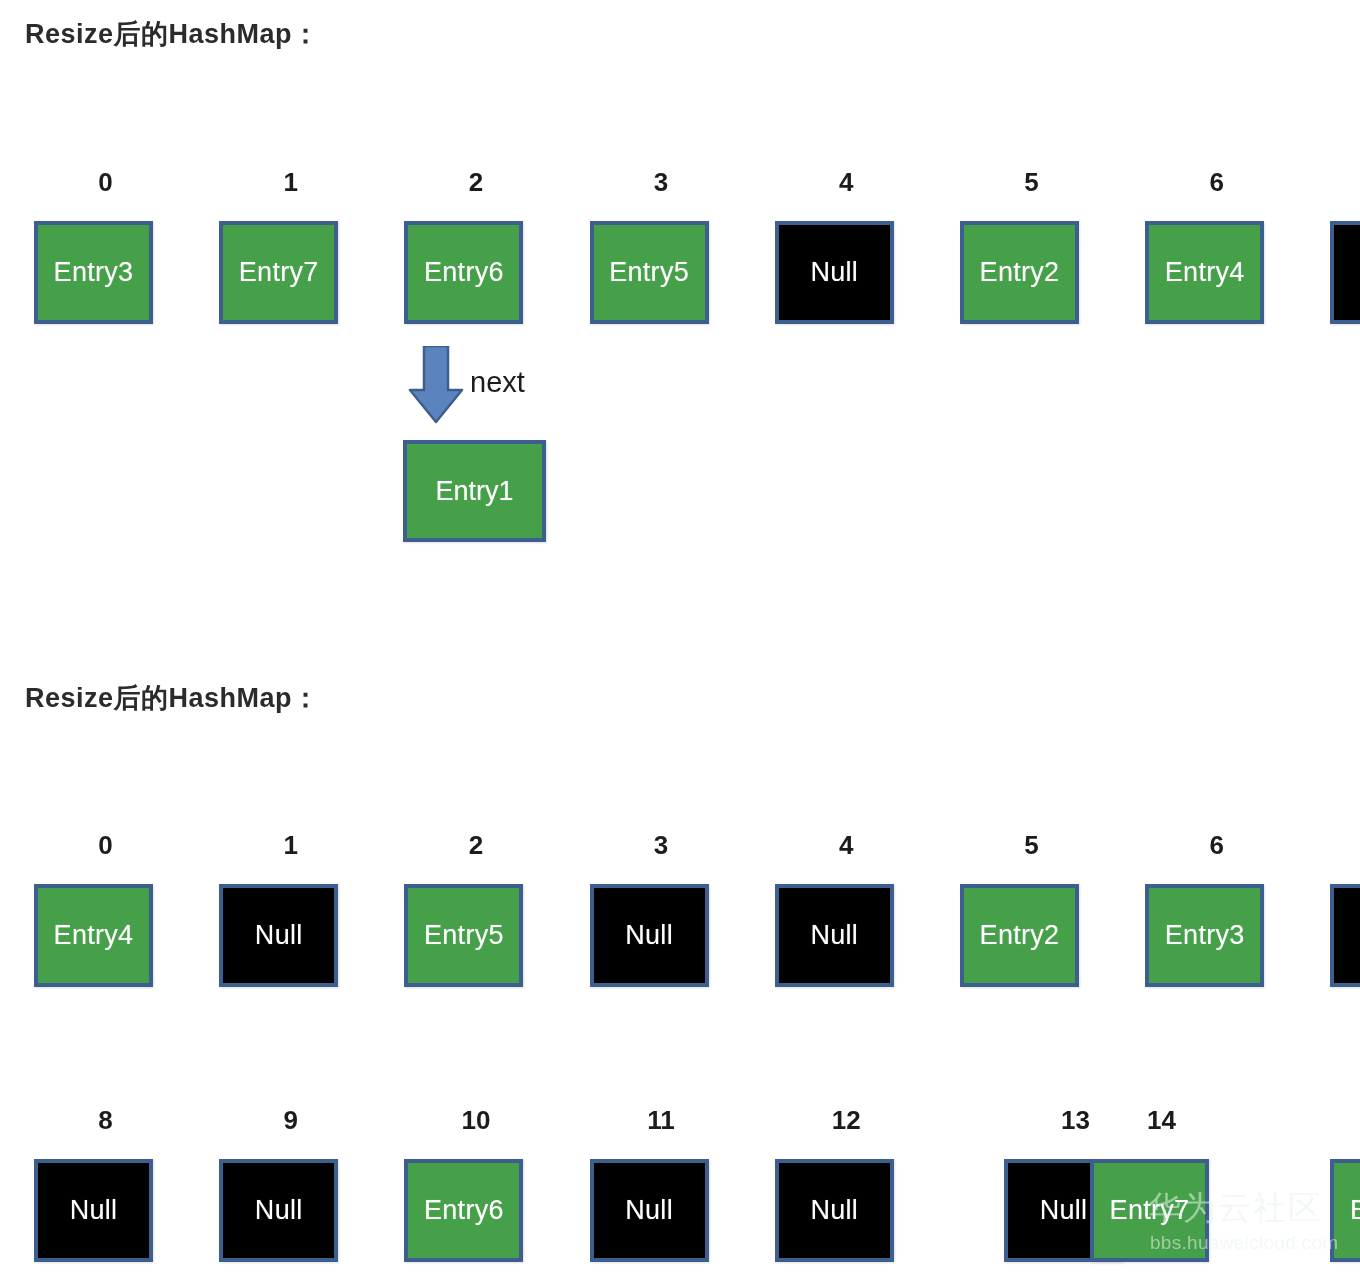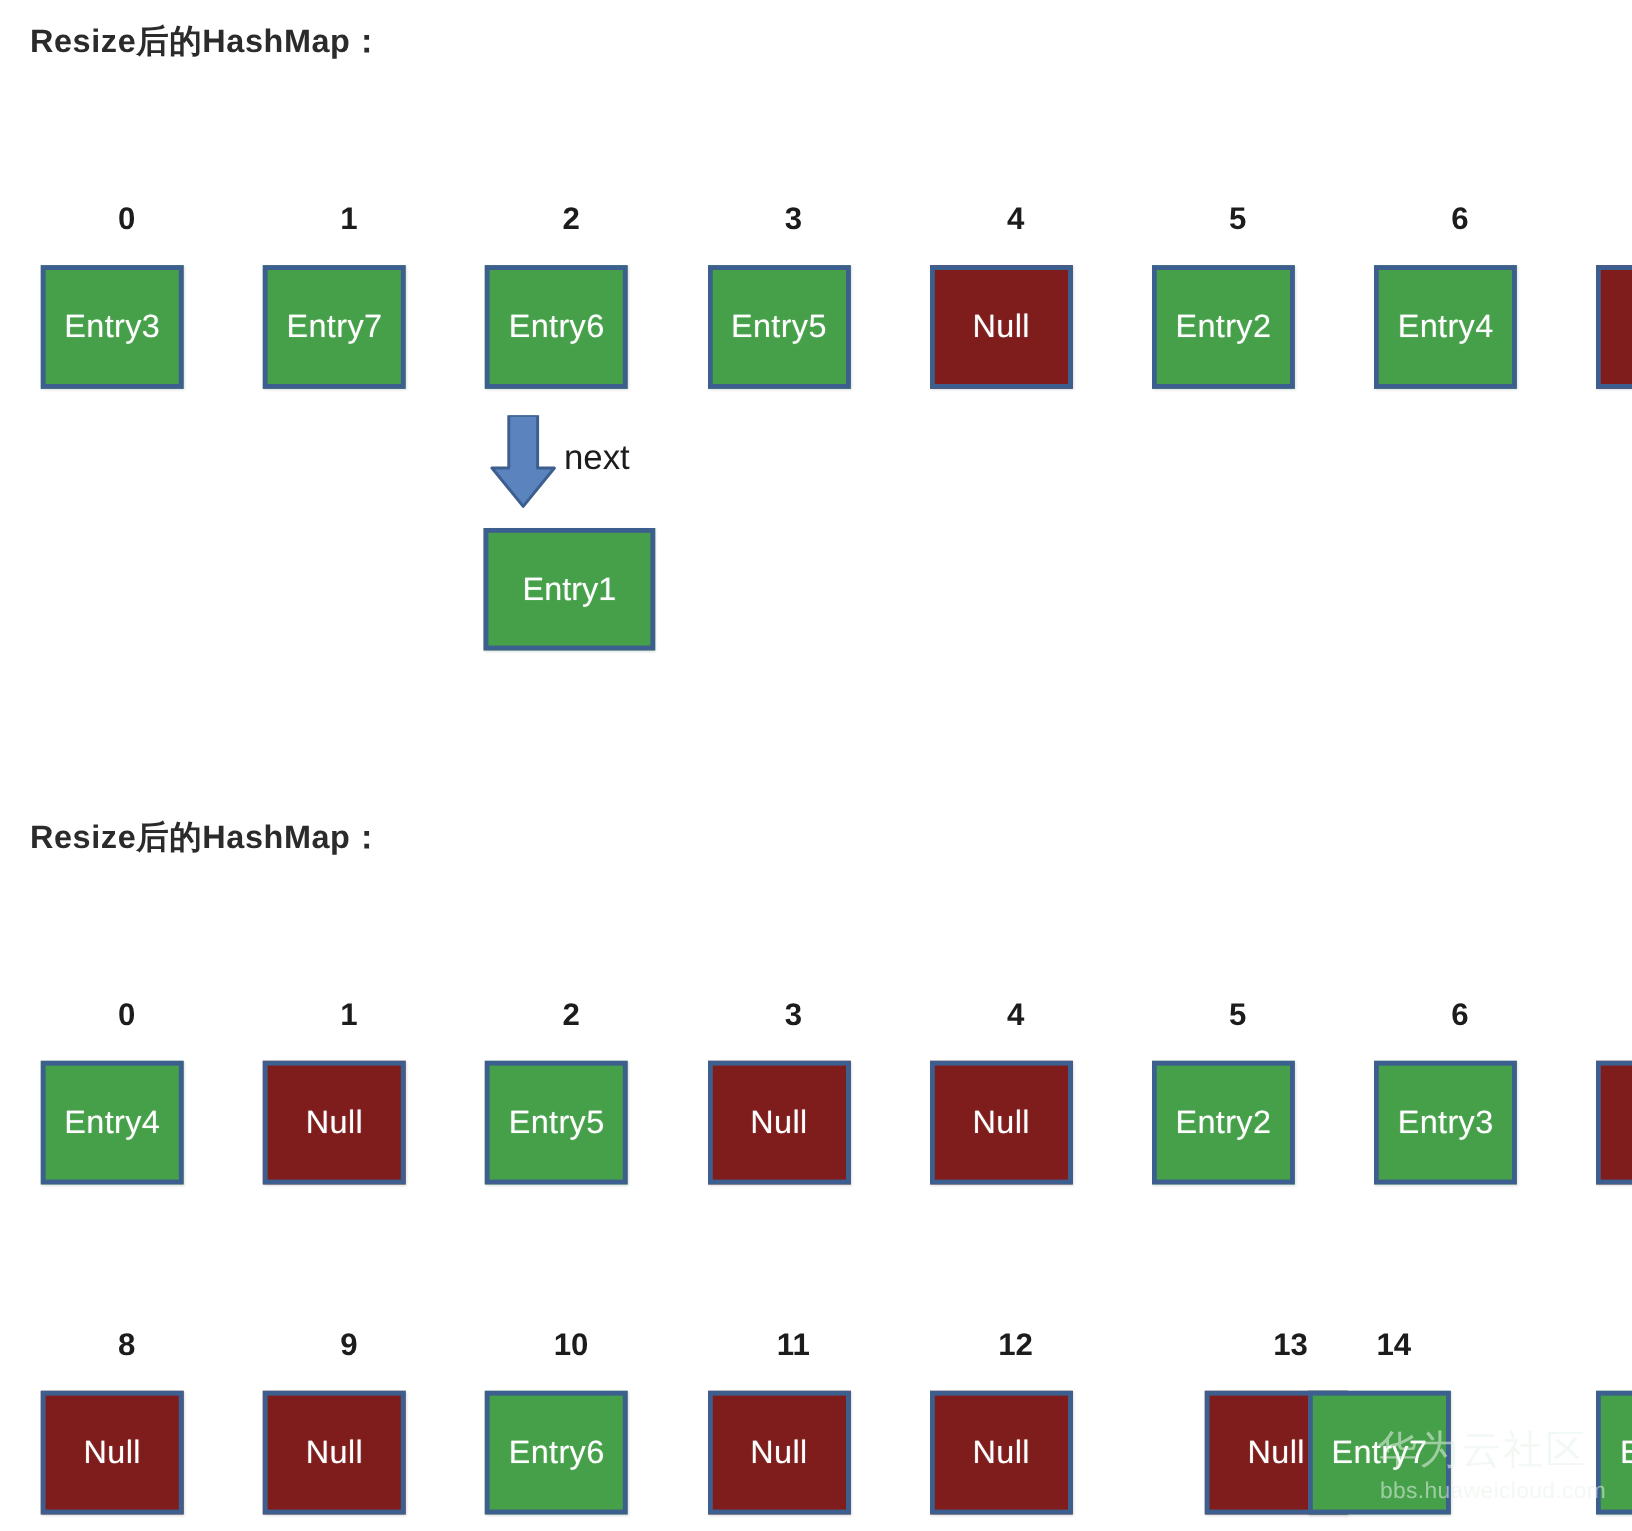--- a/index.html
+++ b/index.html
@@ -70,21 +70,21 @@
     align-items: center;
     justify-content: center;
     color: #ffffff;
     font-size: 27px;
     font-weight: 400;
     letter-spacing: 0.3px;
     text-shadow: 0 0 1px rgba(255,255,255,0.45);
     box-shadow: 1px 1px 2px rgba(0,0,0,0.12);
   }
   .cell-box.entry { background: #45a049; }
-  .cell-box.null  { background: #7f1d1d; }
+  .cell-box.null  { background: #000000; }
 
   
   #chain-group {
     position: absolute;
     left: 0;
     top: 0;
     width: 1171px;
     height: 1276px;
     pointer-events: none;
   }

